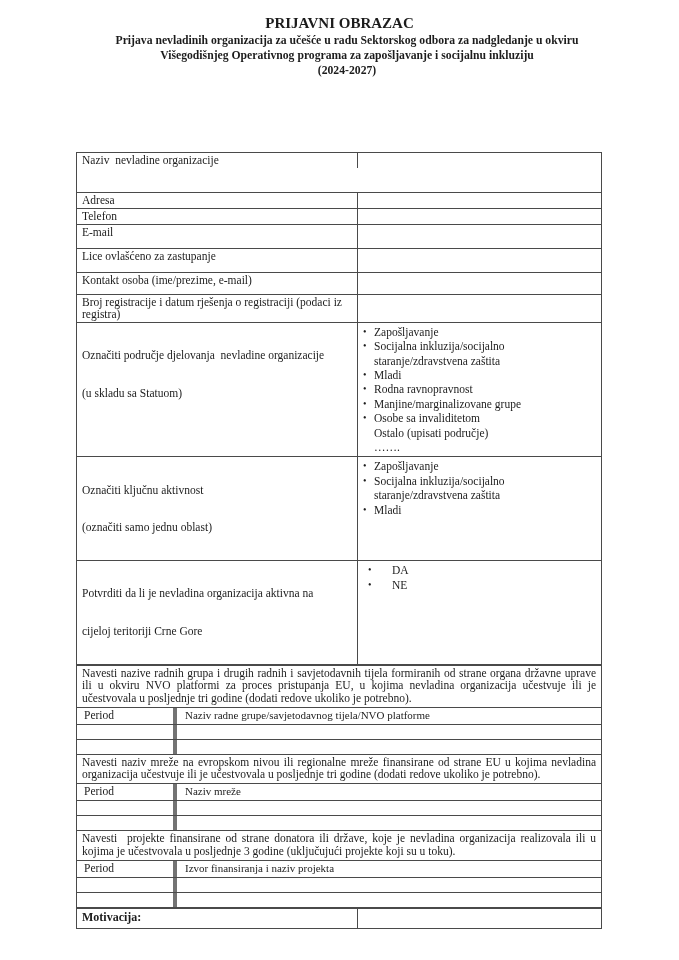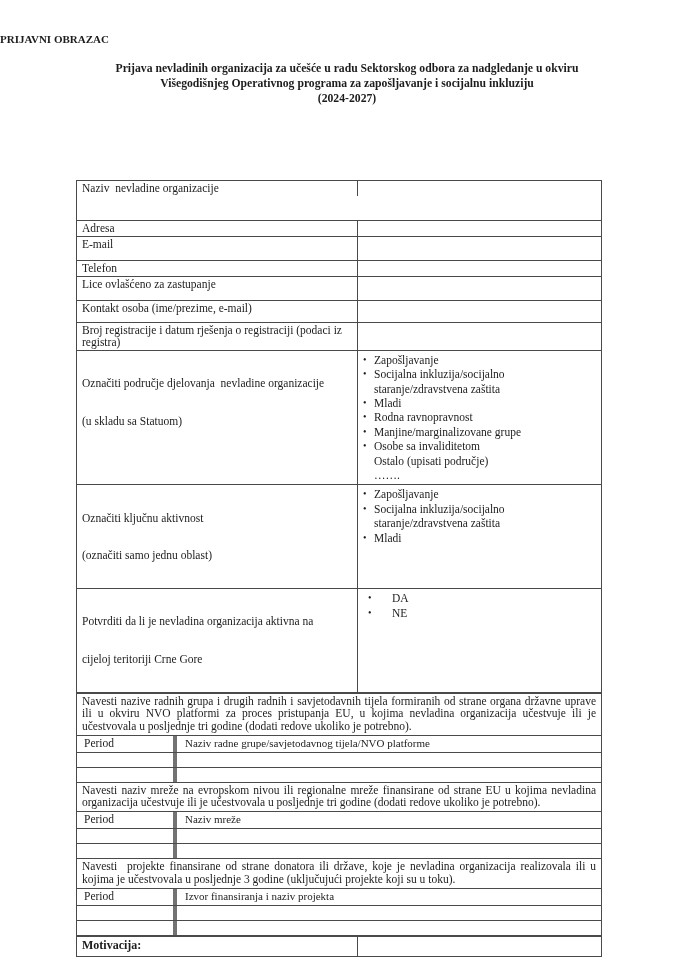--- a/index.html
+++ b/index.html
@@ -3,22 +3,22 @@
 <meta charset="utf-8">
 <style>
   * { box-sizing: border-box; margin: 0; padding: 0; }
   html, body { background: #ffffff; }
   .page {
     width: 679px; height: 960px; background: #ffffff;
     font-family: "Liberation Serif", serif; color: #1c1c1c;
     overflow: hidden; position: relative;
   }
   .form-code { padding-top: 33px; margin-left: 78px; font-size: 12.5px; line-height: 14px; }
-  .title { margin-top: 32px; font-weight: bold; font-size: 11px; line-height: 14px; }
-  .subtitle { margin-top: 16px; text-align: center; font-weight: bold; font-size: 11.7px; line-height: 14.8px; padding-left: 15px; }
+  .title { margin-top: 16px; text-align: center; font-weight: bold; font-size: 15px; line-height: 14px; }
+  .subtitle { margin-top: 4px; text-align: center; font-weight: bold; font-size: 11.7px; line-height: 14.8px; padding-left: 15px; }
   .tbl { margin: 74px 77px 0 76px; border: 1px solid #4a4a4a; }
   .row { display: flex; border-top: 1px solid #4a4a4a; }
   .row:first-child { border-top: none; flex-direction: column; }
   .cl {
     width: 281px; flex: none; border-right: 1px solid #4a4a4a;
     padding: 1px 6px 1px 5px; font-size: 11.5px; line-height: 12.6px;
     white-space: pre-wrap;
   }
   .cr { flex: 1; padding: 1px 4px 1px 5px; font-size: 11.5px; line-height: 12.6px; }
   .h14 { min-height: 14px; } .h15 { min-height: 15px; margin-top: 22px; } .h16 { min-height: 16px; }
@@ -55,26 +55,26 @@
   <div class="tbl">
 
     <div class="row h14">
       <div class="cl">Naziv  nevladine organizacije</div>
       <div class="cr"></div>
     </div>
     <div class="row h15">
       <div class="cl">Adresa</div>
       <div class="cr"></div>
     </div>
+    <div class="row h16">
+      <div class="cl">Telefon</div>
+      <div class="cr"></div>
+    </div>
     <div class="row h24">
       <div class="cl">E-mail</div>
-      <div class="cr"></div>
-    </div>
-    <div class="row h16">
-      <div class="cl">Telefon</div>
       <div class="cr"></div>
     </div>
     <div class="row h24">
       <div class="cl">Lice ovlašćeno za zastupanje</div>
       <div class="cr"></div>
     </div>
     <div class="row h22">
       <div class="cl">Kontakt osoba (ime/prezime, e-mail)</div>
       <div class="cr"></div>
     </div>

